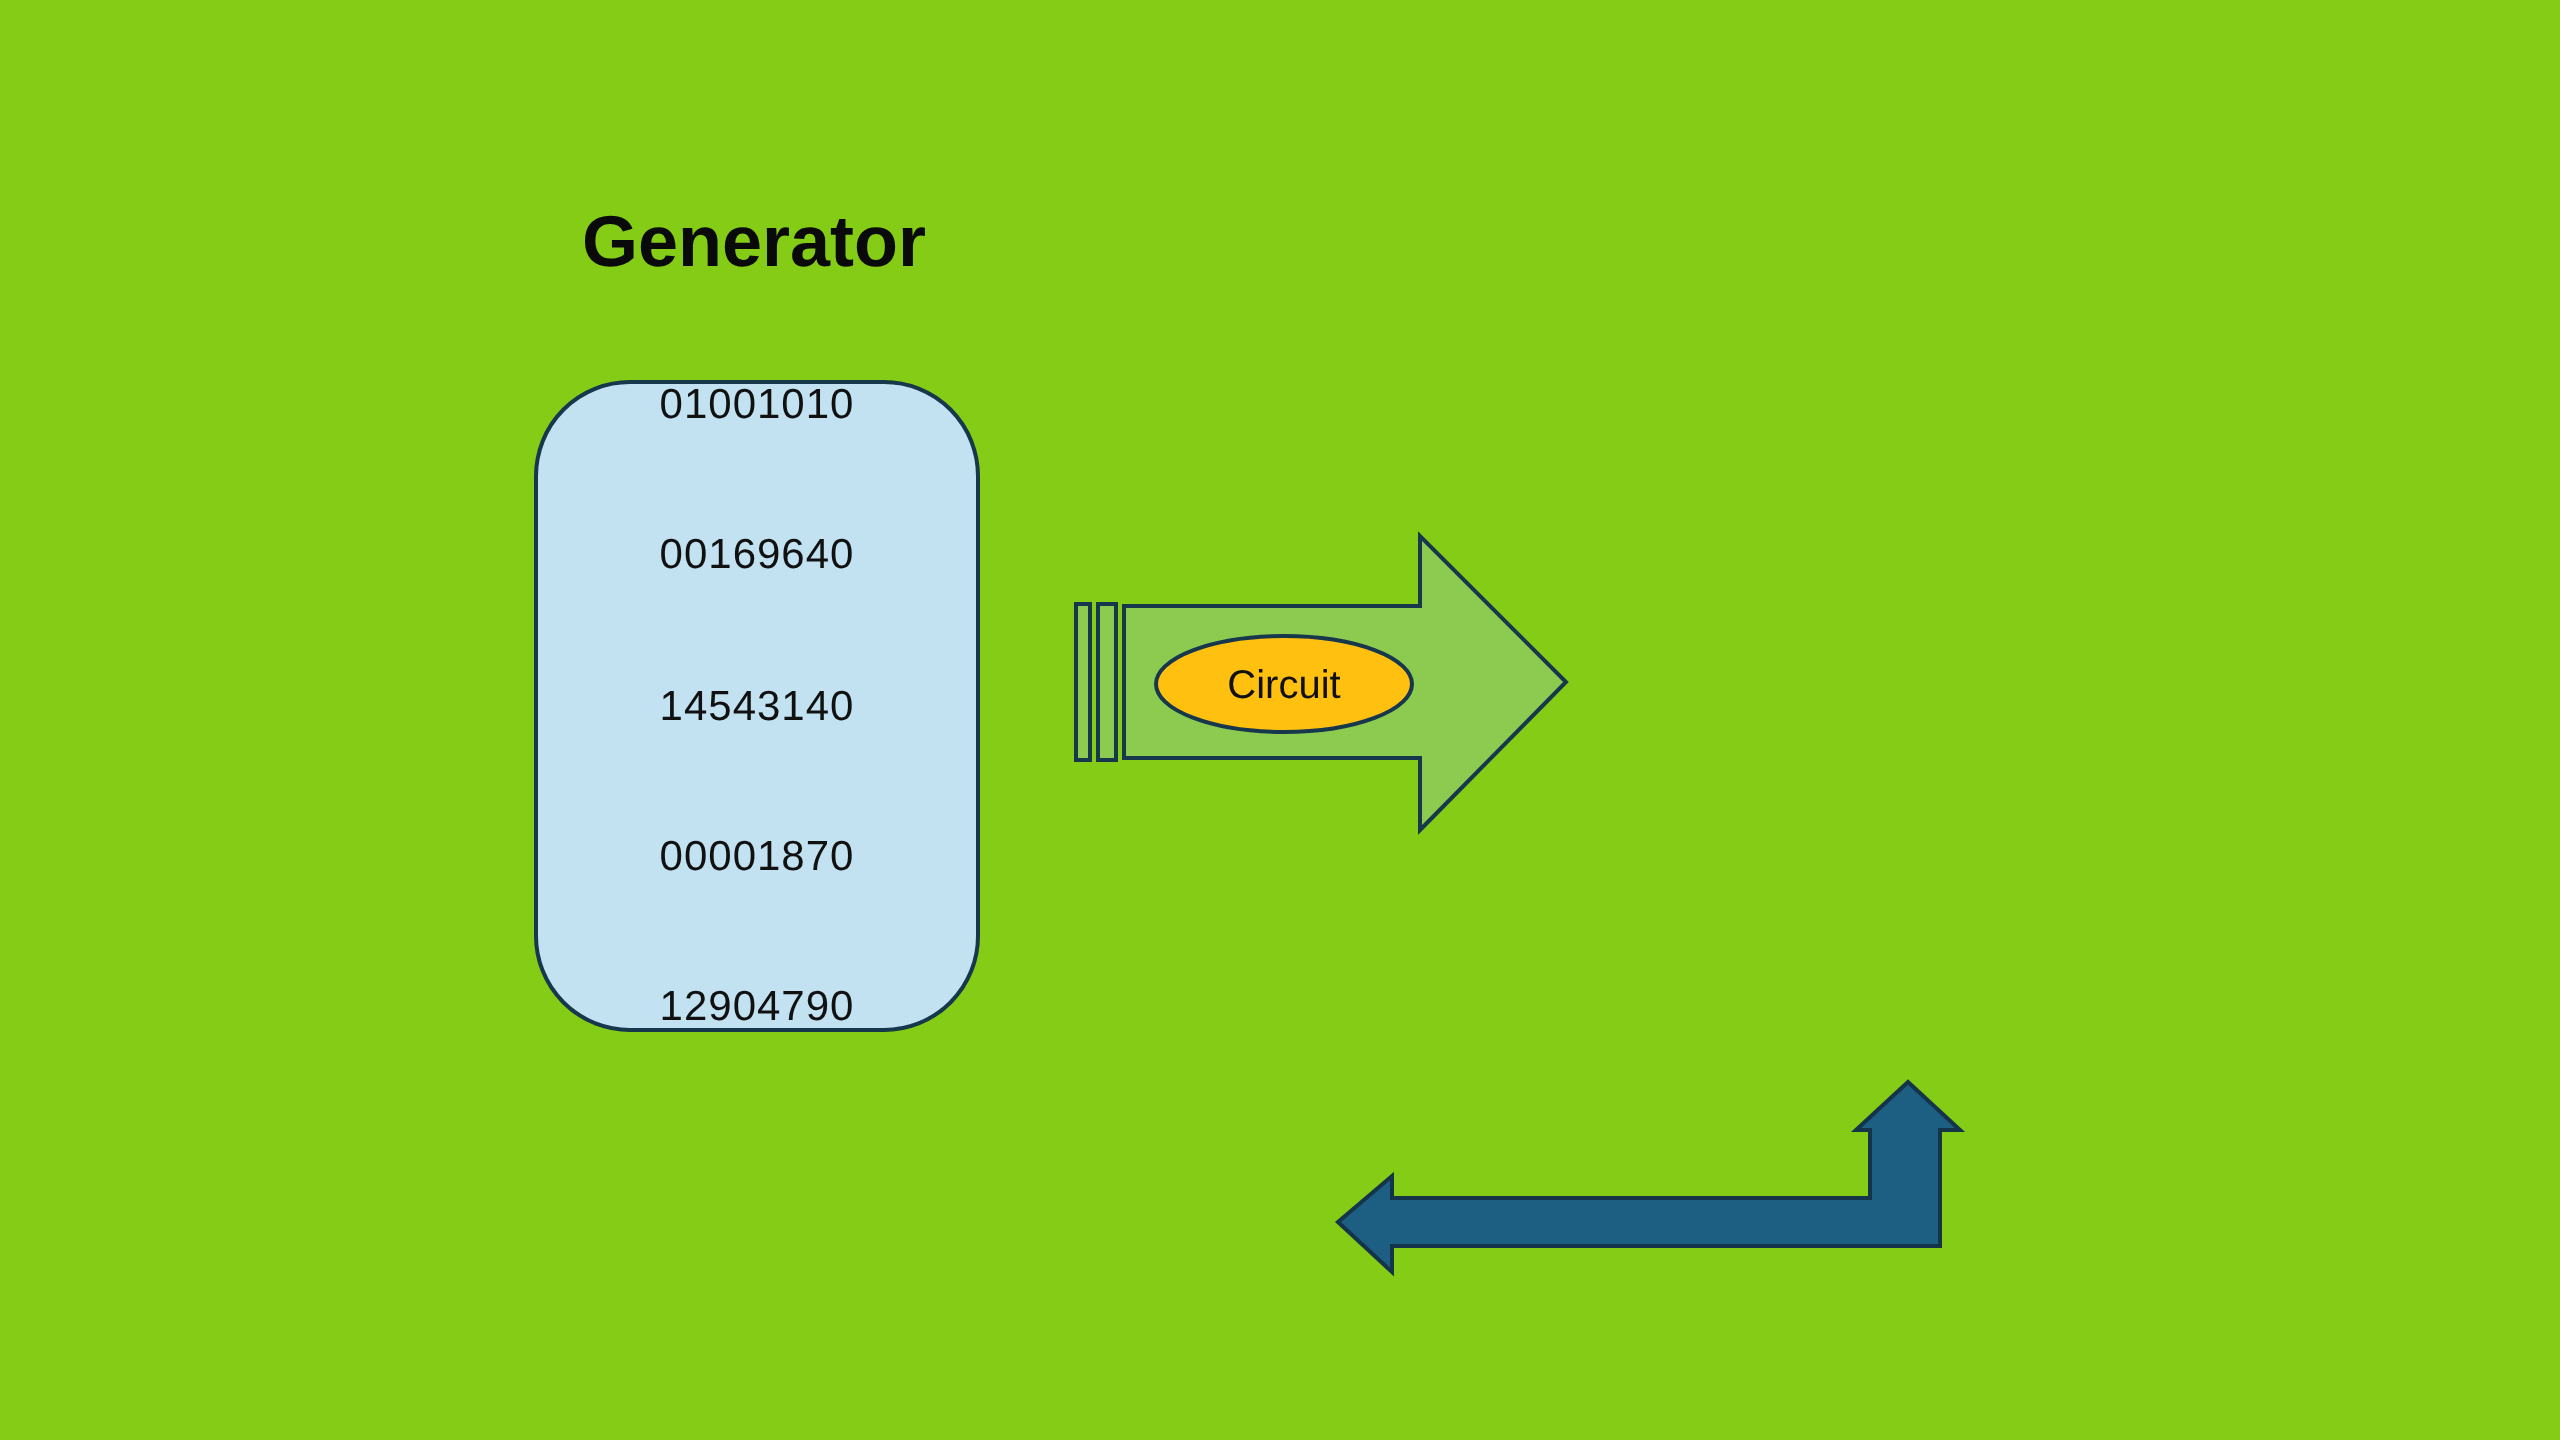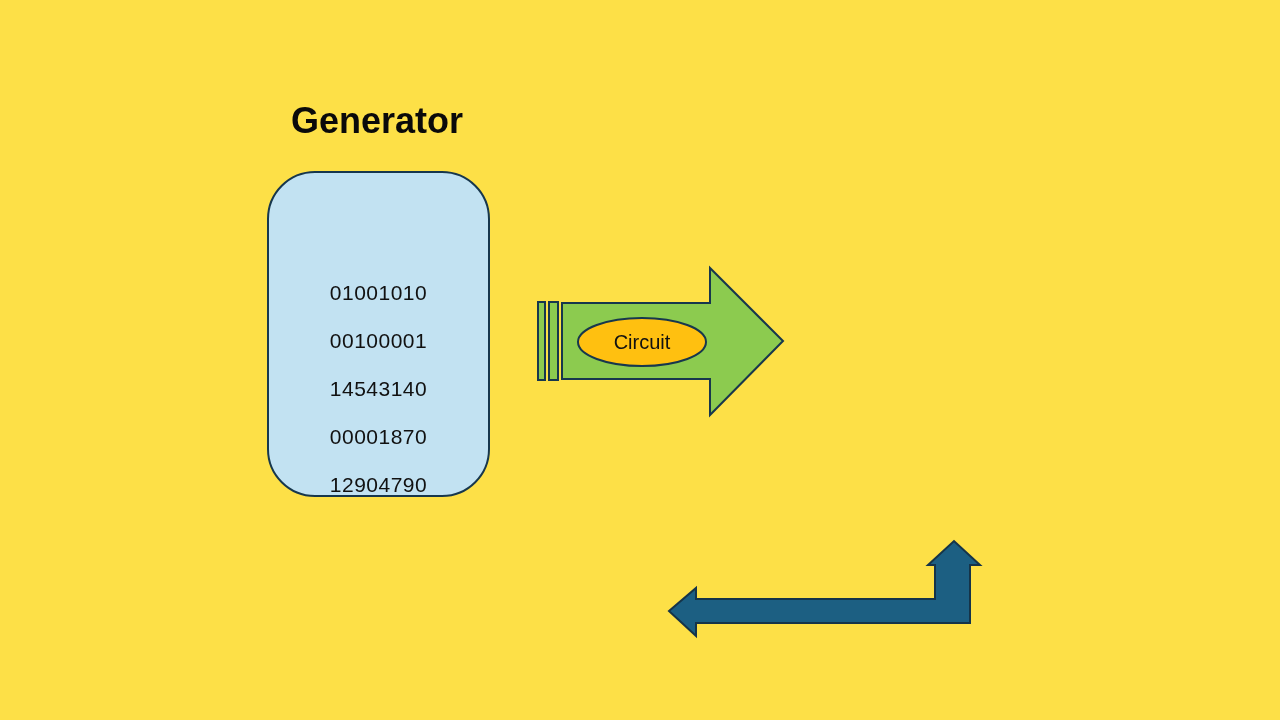--- a/index.html
+++ b/index.html
@@ -6,45 +6,45 @@
   html, body { width: 1280px; height: 720px; }
   body {
     font-family: "Liberation Sans", sans-serif;
     background: #ffffff;
     overflow: hidden;
   }
   .canvas {
     position: relative;
     width: 1280px;
     height: 720px;
-    background: #fde047;
+    background: #84cc16;
   }
   .shape-title {
     position: absolute;
     top: 100px;
     width: 300px;
     text-align: center;
     font-size: 36px;
     font-weight: 700;
     color: #0a0a0a;
     line-height: 42px;
     letter-spacing: 0px;
   }
   .title-generator { left: 227px; }
   .title-discriminator { left: 793px; }
   .data-box {
     position: absolute;
-    top: 171px;
+    top: 190px;
     width: 223px;
     height: 326px;
     border: 2px solid #17374d;
     border-radius: 48px;
     display: flex;
     flex-direction: column;
-    justify-content: flex-end;
+    justify-content: space-between;
     align-items: center;
     gap: 27px;
   }
   .box-generator { left: 267px; }
   .box-discriminator { left: 832px; }
   .binary-string {
     font-size: 21px;
     line-height: 21px;
     color: #111111;
     letter-spacing: 0.5px;
@@ -72,21 +72,21 @@
 </style>
 </head>
 <body>
 
 <div class="canvas">
 
   <div class="shape-title title-generator">Generator</div>
 
   <div class="data-box box-generator" style="background-color: rgb(194, 226, 242);">
     <div class="binary-string">01001010</div>
-    <div class="binary-string">00100001</div>
+    <div class="binary-string">00169640</div>
     <div class="binary-string">14543140</div>
     <div class="binary-string">00001870</div>
     <div class="binary-string">12904790</div>
   </div>
 
 
   <svg class="circuit-arrow-svg" viewBox="0 0 270 170">
     <rect x="8" y="44" width="7" height="78" stroke-width="2" fill="#8ccb4f" style="stroke: rgb(23, 55, 77);"></rect>
     <rect x="19" y="44" width="9" height="78" stroke-width="2" fill="#8ccb4f" style="stroke: rgb(23, 55, 77);"></rect>
     <polygon points="32,45 180,45 180,10 253,83 180,157 180,121 32,121" stroke-width="2" stroke-linejoin="miter" fill="#8ccb4f" style="stroke: rgb(23, 55, 77);"></polygon>

